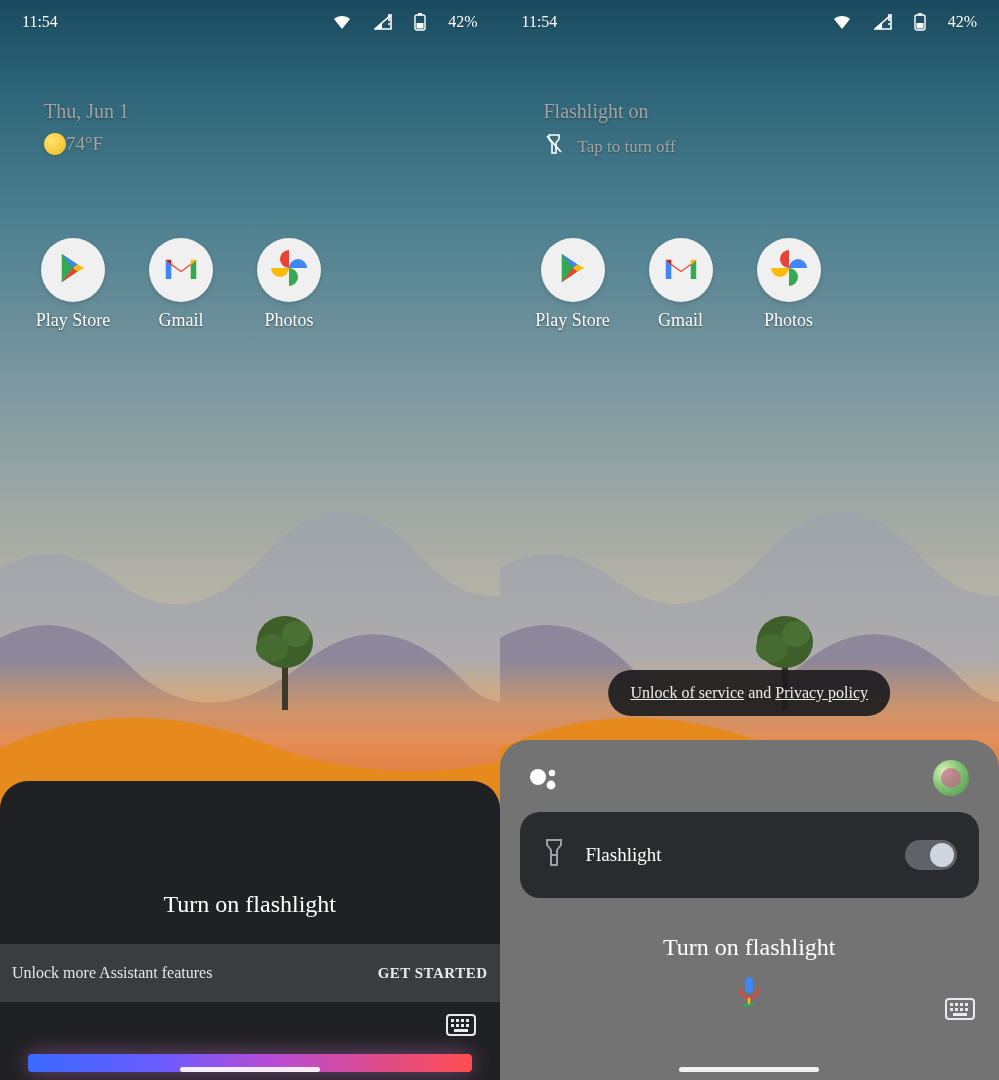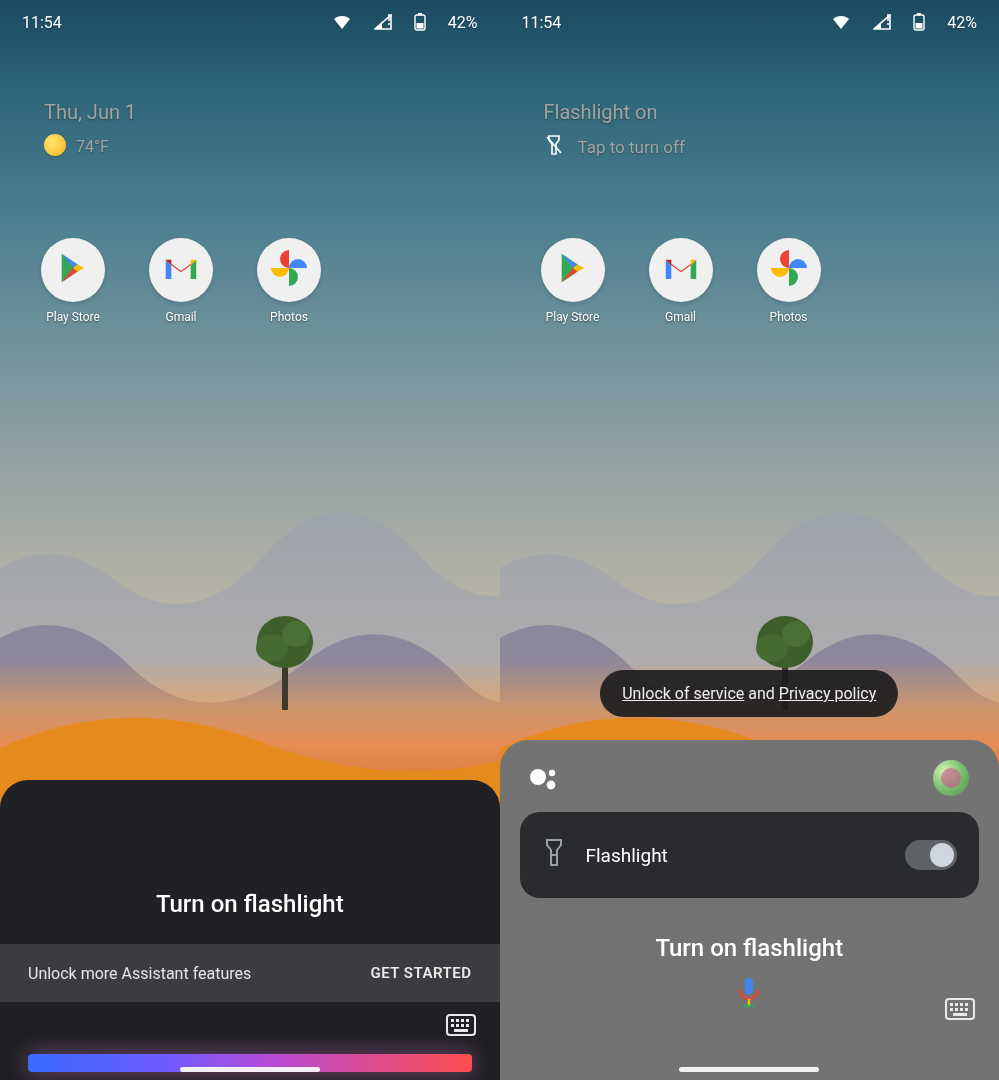--- a/index.html
+++ b/index.html
@@ -1,52 +1,52 @@
 <!DOCTYPE html>
 <html><head>
 <meta charset="utf-8">
 <style>
   * { box-sizing: border-box; margin: 0; padding: 0; }
   html, body { width: 999px; height: 1080px; font-family: Roboto, "Helvetica Neue", Arial, sans-serif; overflow: hidden; background:#000; color:#fff; }
   .stage { display:flex; width:999px; height:1080px; }
-  .phone { position:relative; width:499.5px; height:1080px; overflow:hidden; }
+  .phone { position:relative; width:499.5px; height:1080px; overflow:hidden;font-family:Liberation Serif, serif; }
 
   
   .sky { position:absolute; inset:0; background: linear-gradient(180deg,#1a4a5f 0%, #2d6477 8%, #4b7f8f 20%, #7b97a0 35%, #a8aca5 50%, #c7bba8 62%, #d8c7b1 70%, #e0cab3 72%); }
   .mtn-back { position:absolute; left:-40px; right:-40px; top:430px; height:300px; }
   .mtn-back svg, .mtn-front svg, .ground svg { width:100%; height:100%; display:block; }
   .mtn-front { position:absolute; left:-40px; right:-40px; top:520px; height:260px; }
   .sunband { position:absolute; left:0; right:0; top:660px; height:120px; background:linear-gradient(180deg, rgba(255,170,90,0) 0%, rgba(255,160,70,0.55) 40%, rgba(255,140,60,0.75) 70%, rgba(240,120,40,0.8) 100%); }
   .ground { position:absolute; left:-40px; right:-40px; top:700px; height:420px; }
   .tree { position:absolute; left:250px; top:600px; width:70px; height:110px; }
   .tree svg { width:100%; height:100%; }
 
   
   .statusbar { position:absolute; top:0; left:0; right:0; height:44px; display:flex; align-items:center; justify-content:space-between; padding:0 22px; font-size:16px; color:#fff; text-shadow:0 1px 2px rgba(0,0,0,.25); }
   .status-right { display:flex; align-items:center; gap:22px; }
   .ico { display:inline-flex; }
 
   
   .glance { position:absolute; left:44px; top:100px; color:#a3a3a3; text-shadow:0 1px 2px rgba(0,0,0,.35); }
   .glance .line1 { font-size:20px; font-weight:400; }
-  .glance .line2 { display:flex; align-items:flex-end; gap:10px; margin-top:10px; font-size:16px; }
+  .glance .line2 { display:flex; align-items:flex-start; margin-top:10px; font-size:19px; }
   .sun { width:22px; height:22px; border-radius:50%; background:radial-gradient(circle at 35% 35%, #ffe36b, #f7c93f 60%, #e6b72c); box-shadow:0 1px 2px rgba(0,0,0,.2); }
   .glance .flash-off-row { display:flex; align-items:center; gap:14px; margin-top:10px; font-size:17px;text-align:center; }
 
   
   .apps { position:absolute; left:34px; top:238px; display:flex; gap:30px; }
   .app { width:78px; display:flex; flex-direction:column; align-items:center; gap:8px; }
   .app .bubble { width:64px; height:64px; border-radius:50%; background:#f0f0f0; display:flex; align-items:center; justify-content:center; box-shadow:0 2px 4px rgba(0,0,0,.15); }
-  .app .label { font-size:12px; color:#fff; text-shadow:0 1px 2px rgba(0,0,0,.5); white-space:nowrap; }
+  .app .label { font-size:18px; color:#fff; text-shadow:0 1px 2px rgba(0,0,0,.5); white-space:nowrap; }
 
   
   .sheetL { position:absolute; left:0; right:0; bottom:0; }
   .sheetL .panel { background:#202124; border-top-left-radius:28px; border-top-right-radius:28px; padding:110px 0 0 0; }
   .sheetL .title { text-align:center; font-size:24px; font-weight:500; color:#fff; margin-bottom:26px; }
-  .sheetL .bar { background:#3b3c3f; height:58px; display:flex; align-items:center; justify-content:space-between; padding:0 28px; }
+  .sheetL .bar { background:#3b3c3f; height:58px; display:flex; align-items:center; justify-content:space-between; padding:0 12px; }
   .sheetL .bar .left { color:#e6e6e6; font-size:16px; }
   .sheetL .bar .right { color:#eaeaea; font-size:15px; letter-spacing:.5px; font-weight:600; }
   .sheetL .footer { background:#202124; height:78px; position:relative; }
   .kbd { position:absolute; right:24px; bottom:44px; }
   .sheetL .footer .kbd { bottom:40px; }
   .listen-bar { position:absolute; left:28px; right:28px; bottom:8px; height:18px; border-radius:4px; background:linear-gradient(90deg,#3a6bff 0%, #6b5bff 30%, #b84bd6 55%, #ff4d4d 100%); filter:blur(.4px); box-shadow:0 0 22px rgba(120,120,255,.35), 0 0 22px rgba(255,80,80,.3); }
   .navpill { position:absolute; bottom:8px; left:50%; transform:translateX(-50%); width:140px; height:5px; border-radius:3px; background:rgba(255,255,255,.9); }
 
   
   .tosChip { position:absolute; left:50%; transform:translateX(-50%); top:670px; background:rgba(28,28,30,.92); color:#eee; padding:14px 22px; border-radius:26px; font-size:16px; white-space:nowrap; }

